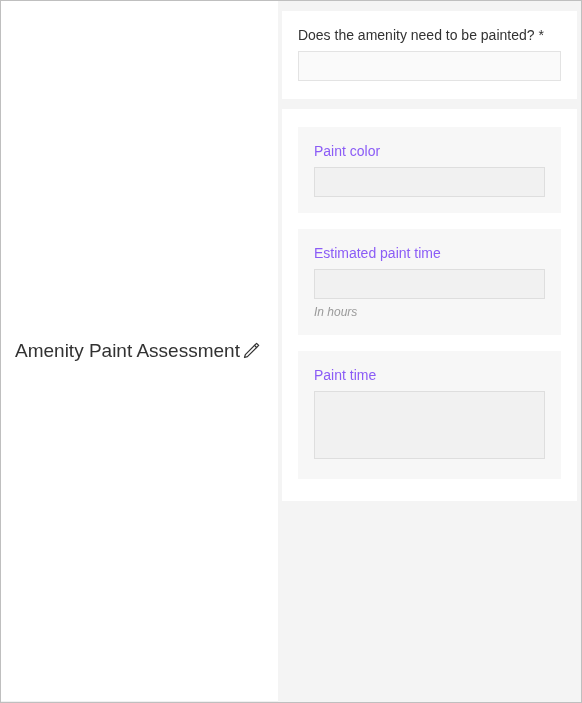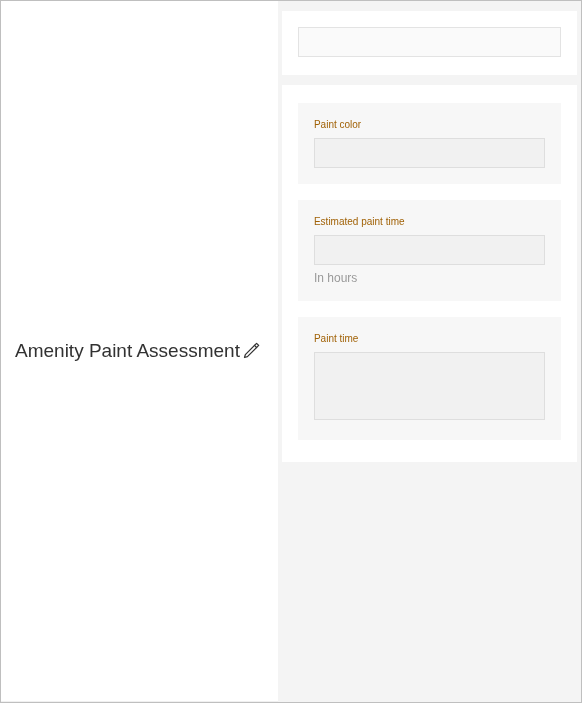--- a/index.html
+++ b/index.html
@@ -57,30 +57,30 @@
     background: #e6e6e6; color: #5a5a5a;
     font-size: 12px; display: flex; align-items: center; justify-content: center;
     padding: 0 6px;
   }
   .sub-card {
     background: #f7f7f7;
     margin-bottom: 16px;
     padding: 16px 16px 16px 16px;
   }
   .sub-label {
-    font-size: 10px; color: #a16207; margin-bottom: 8px; font-weight: 400;
+    font-size: 14px; color: #8b5cf6; margin-bottom: 8px; font-weight: 400;
   }
   .sub-input {
     width: 100%; height: 30px;
     border: 1px solid #dedede;
     background: #f1f1f1;
     padding: 4px 8px; font-size: 14px; color: #323232;
   }
   .sub-hint {
-    font-size: 12px; color: #9a9a9a; margin-top: 6px;
+    font-size: 12px; color: #9a9a9a; margin-top: 6px; font-style: italic;
   }
   .sub-textarea {
     width: 100%; height: 68px;
     border: 1px solid #dedede;
     background: #f1f1f1;
     padding: 6px 8px; font-size: 14px; color: #323232;
     resize: none;
   }
 </style>
 </head>
@@ -97,20 +97,21 @@
           <path d="M15 6.5 L17.5 9"></path>
         </svg>
       </span>
     </button>
   </div>
 
   <div class="body">
 
 
     <div class="question-card">
+      <div class="question-label">Does the amenity need to be painted? *</div>
       <input class="text-input" type="text" value="" style="">
     </div>
 
     <div class="group-card">
 
       <div class="sub-card">
         <div class="sub-label">Paint color</div>
         <input class="sub-input" type="text" value="" style="">
       </div>
 

